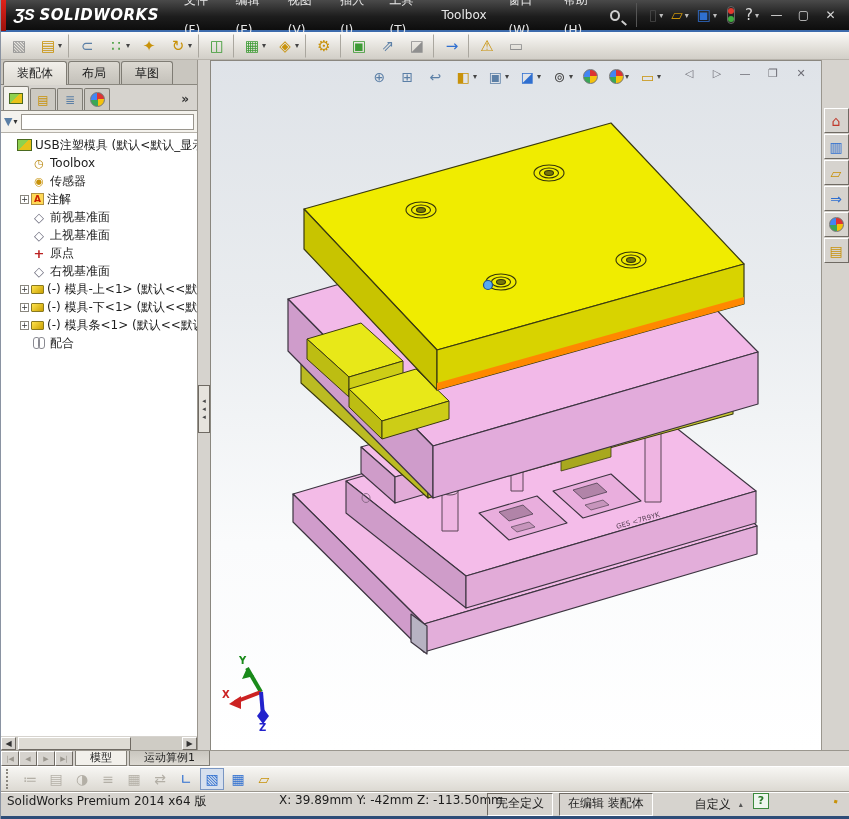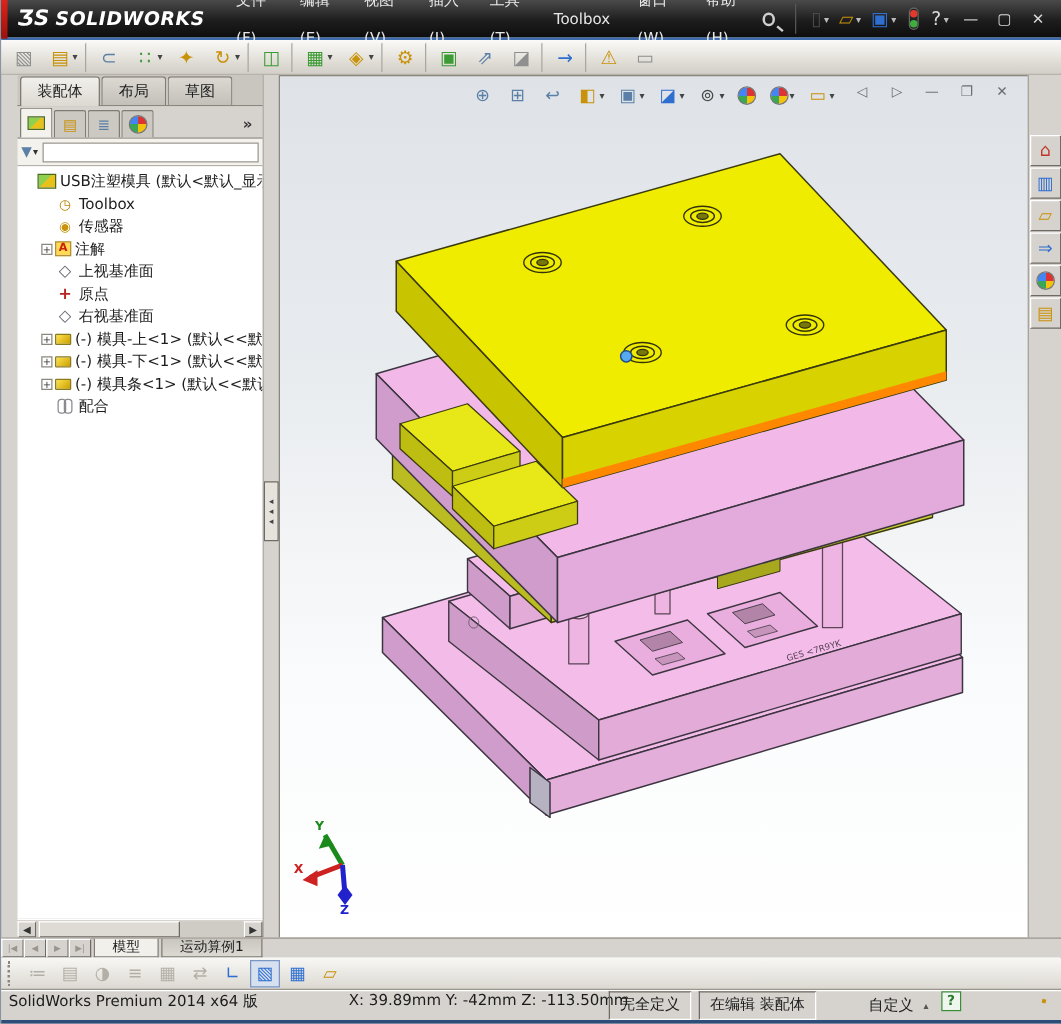--- a/index.html
+++ b/index.html
@@ -6,21 +6,21 @@
   html,body { width:849px; height:819px; overflow:hidden; background:#d6d3ce;
     font-family:"DejaVu Sans","Liberation Sans",sans-serif; font-size:12px; color:#1c1c1c; }
   .win { position:relative; width:849px; height:819px; border-left:1px solid #8a93a2; border-right:1px solid #8a93a2; }
 
   
   .titlebar { position:absolute; left:0; top:0; width:849px; height:32px;
     background:linear-gradient(#4a4a4a,#1d1d1d 55%,#0d0d0d); display:flex; align-items:center;
     border-bottom:2px solid #3d6bac; }
   .red-stripe { width:6px; height:32px; background:linear-gradient(#e2231a,#9c120c); }
   .logo { display:flex; align-items:baseline; color:#fff; margin:0 14px 0 8px; white-space:nowrap; }
-  .logo-glyph { font-style:italic; font-weight:bold; font-size:17px; margin-right:5px; }
+  .logo-glyph { font-style:italic; font-weight:bold; font-size:17px; margin-right:5px;font-family:Liberation Mono, monospace; }
   .logo-text { font-style:italic; font-weight:bold; font-size:15px; letter-spacing:.5px; }
   .menus { display:flex; align-items:center; height:100%; }
   .menu-item { color:#e8e8e8; padding:0 11px; line-height:30px; cursor:default; }
   .mag { width:11px; height:11px; border:2px solid #cfcfcf; border-radius:50%; position:relative; margin:0 10px 0 4px; }
   .mag::after { content:""; position:absolute; width:6px; height:2px; background:#cfcfcf; transform:rotate(40deg); left:9px; top:10px; }
   .qbar { display:flex; align-items:center; margin-left:6px; border-left:1px solid #555; padding-left:8px; height:24px; }
   .qbtn { display:flex; align-items:center; margin:0 4px; cursor:default; }
   .qglyph { font-size:15px; line-height:15px; }
   .caret { font-size:8px; color:#bdbdbd; margin-left:2px; }
   .traffic { width:9px; height:18px; border-radius:4px; background:#222; border:1px solid #666;
@@ -33,21 +33,21 @@
   
   .tb2 { position:absolute; left:0; top:32px; width:849px; height:28px;
     background:linear-gradient(#fbfaf8,#dedbd4 70%,#d2cfc8); border-bottom:1px solid #b7b3ab;
     display:flex; align-items:center; padding-left:4px; }
   .tb-btn { display:flex; align-items:center; padding:2px 3px; margin:0 1px; border:1px solid transparent; cursor:default; }
   .tb-glyph { width:18px; height:18px; display:flex; align-items:center; justify-content:center; font-size:15px; }
   .sep { border-right:1px solid #aaa79f; margin-right:4px; padding-right:6px; }
   .caret-d { font-size:8px; color:#444; margin-left:1px; }
 
   
-  .main { position:absolute; left:0; top:60px; width:849px; height:690px; display:flex;padding-left:13px; }
+  .main { position:absolute; left:0; top:60px; width:849px; height:690px; display:flex; }
 
   
   .left-panel { width:197px; height:690px; background:#d6d3ce; display:flex; flex-direction:column; border-right:1px solid #9a968e; }
   .cmd-tabs { height:25px; display:flex; align-items:flex-end; padding-left:2px; background:#c9c6bf; border-bottom:1px solid #8a877f; }
   .ctab { padding:3px 13px 2px; border:1px solid #7f7c74; border-bottom:none; border-radius:3px 3px 0 0;
     background:linear-gradient(#dcd9d2,#c3c0b9); margin-right:1px; cursor:default; white-space:nowrap; }
   .ctab.active { background:linear-gradient(#f2f0eb,#dcd9d2); position:relative; top:1px; padding-bottom:3px; }
   .fm-tabs { height:26px; display:flex; align-items:flex-end; background:#d6d3ce; padding:2px 2px 0 2px; border-bottom:1px solid #8a877f; }
   .fmtab { width:26px; height:22px; border:1px solid #7f7c74; border-bottom:none; border-radius:2px 2px 0 0;
     background:#ccc9c2; display:flex; align-items:center; justify-content:center; margin-right:1px; cursor:default; }
@@ -343,20 +343,25 @@
             <span class="t-icon ic-sensor"></span>
             <span class="t-label">传感器</span>
           </div>
 
           <div class="tree-row d1">
             <span class="expander">+</span>
             <span class="t-icon ic-ann"></span>
             <span class="t-label">注解</span>
           </div>
 
+          <div class="tree-row d1">
+            <span class="expander"></span>
+            <span class="t-icon ic-plane"></span>
+            <span class="t-label">前视基准面</span>
+          </div>
 
           <div class="tree-row d1">
             <span class="expander"></span>
             <span class="t-icon ic-plane"></span>
             <span class="t-label">上视基准面</span>
           </div>
 
           <div class="tree-row d1">
             <span class="expander"></span>
             <span class="t-icon ic-origin"></span>

